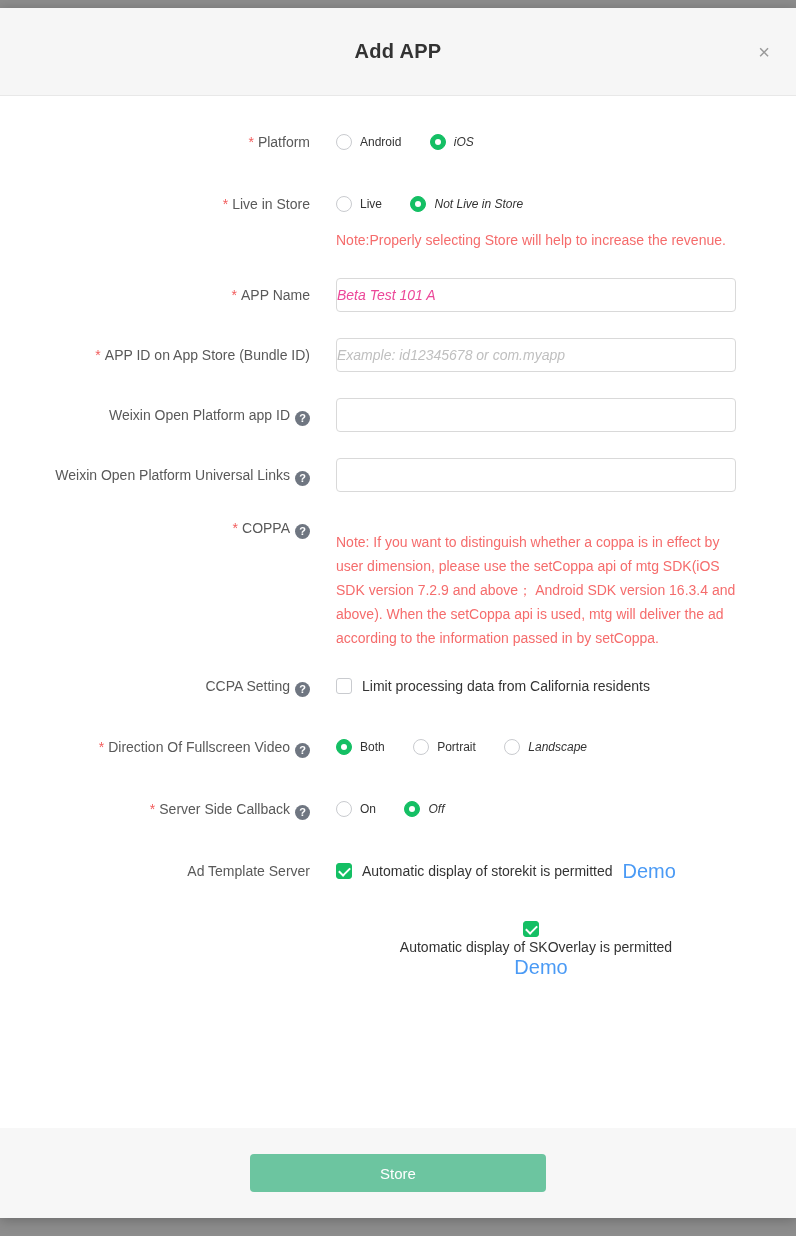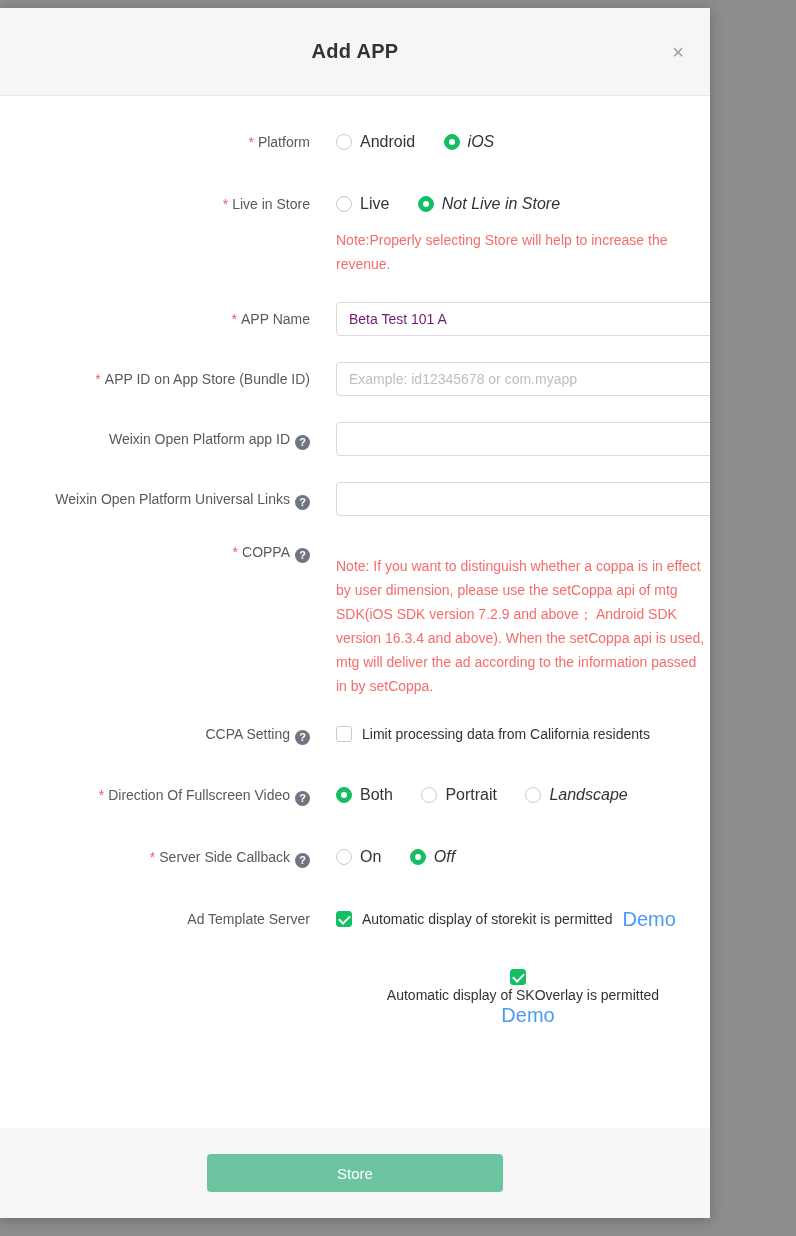--- a/index.html
+++ b/index.html
@@ -5,21 +5,21 @@
   * { box-sizing: border-box; }
   html,body { margin:0; padding:0; }
   body {
     width:796px; height:1236px;
     background:#8d8d8d;
     font-family:"Liberation Sans", sans-serif;
     position:relative; overflow:hidden;
   }
   .modal {
     position:absolute; top:8px; left:0;
-    width:710px; height:1210px;
+    width:796px; height:1210px;
     background:#fff;
     display:flex; flex-direction:column;
     box-shadow:0 2px 12px rgba(0,0,0,.25);
   }
   .modal-header {
     height:88px; flex:0 0 88px;
     background:#f6f6f6;
     border-bottom:1px solid #e8e8e8;
     position:relative;
     display:flex; align-items:center; justify-content:center;
@@ -68,21 +68,21 @@
     background:#6f7681; color:#fff;
     font-size:11px; line-height:15px; font-weight:bold;
     text-align:center;
     margin-left:5px; vertical-align:-2px;
     cursor:pointer;
   }
 
   .radio {
     display:inline-flex; align-items:center;
     margin-right:24px; cursor:pointer;
-    font-size:16px; color:#333; line-height:20px;
+    font-size:12px; color:#333; line-height:20px;
   }
   .radio:last-child { margin-right:0;font-style:italic; }
   .radio .dot {
     width:16px; height:16px; border-radius:50%;
     border:1px solid #c9cbcf; background:#fff;
     margin-right:8px; position:relative; flex:none;
   }
   .radio.checked .dot { background:var(--accent,#14bf64); border-color:var(--accent,#14bf64); }
   .radio.checked .dot::after {
     content:""; position:absolute;
@@ -102,22 +102,22 @@
     left:4px; top:1px; width:5px; height:9px;
     border:solid #fff; border-width:0 2px 2px 0;
     transform:rotate(45deg);
   }
   .check-line { display:flex; align-items:center; font-size:14px; color:#333; line-height:20px; }
   .mt40 { margin-top:40px;flex-direction:column; }
 
   .text-input {
     width:400px; height:34px;
     border:1px solid #d9d9d9; border-radius:4px;
-    padding:0 12px; font-size:14px; color:#701a75;
-    font-family:inherit; outline:none; background:#fff;
+    padding:0 0; font-size:14px; color:#ec4899;
+    font-family:inherit; outline:none; background:#fff;font-style:italic;
   }
   .text-input::placeholder { color:#bfbfbf; }
 
   .select {
     width:400px; height:34px;
     border:1px solid #d9d9d9; border-radius:4px;
     background:#fff; position:relative; cursor:pointer;
   }
   .select .chev {
     position:absolute; right:14px; top:11px;

